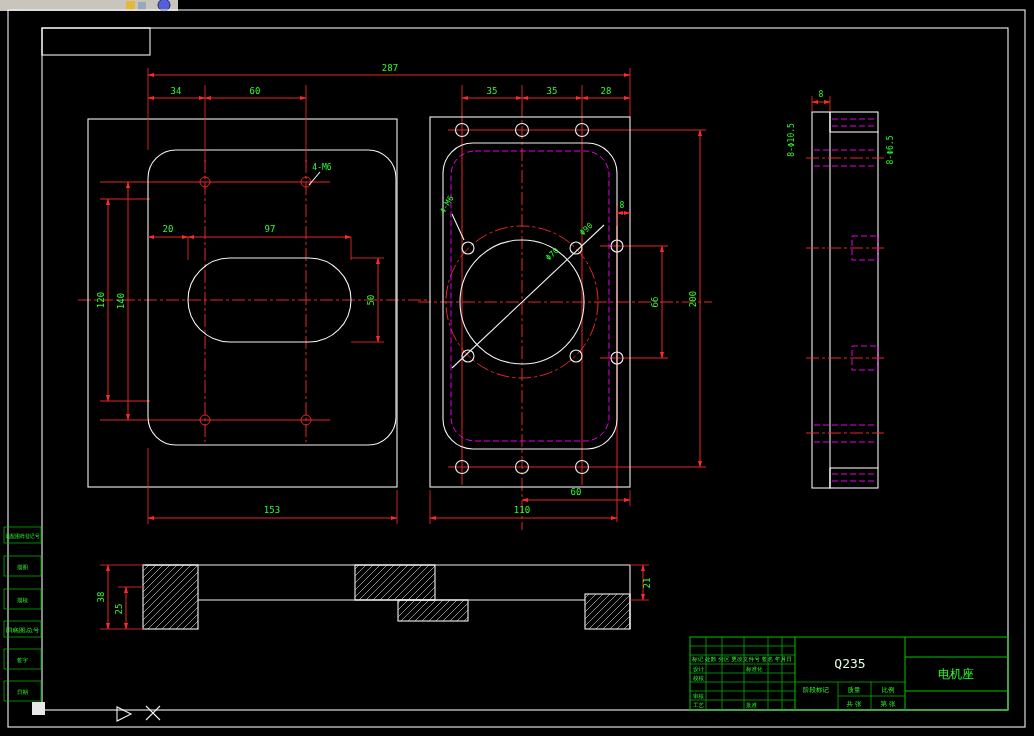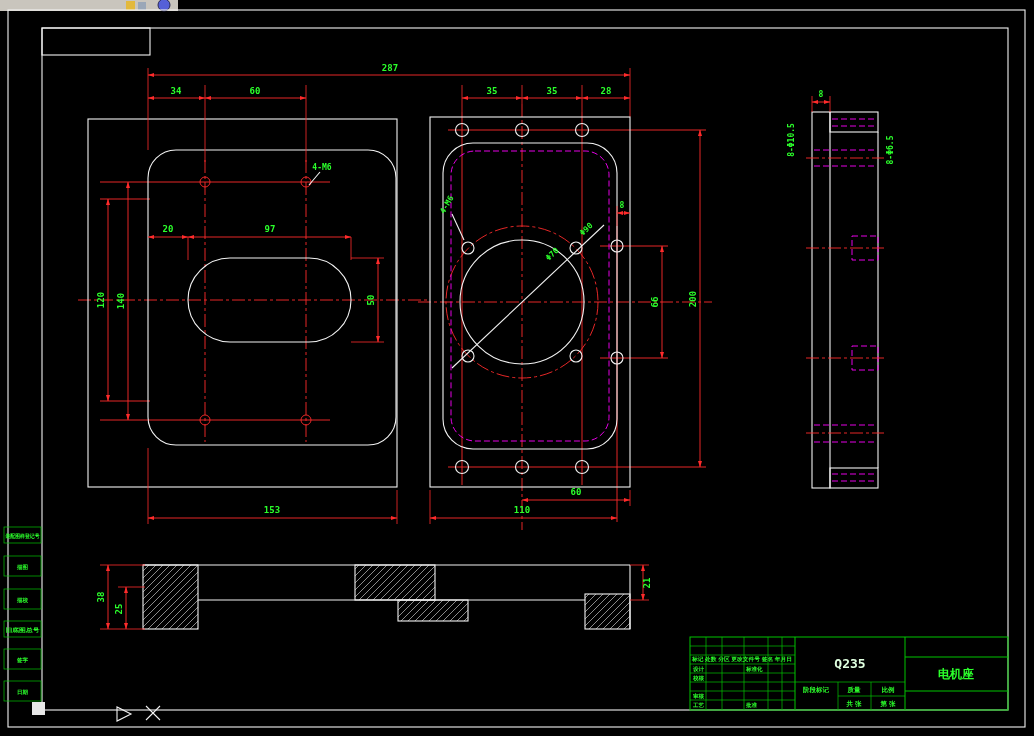--- a/index.html
+++ b/index.html
@@ -1,17 +1,17 @@
 <!DOCTYPE html>
 <html><head>
 <meta charset="utf-8">
 <style>
   html,body{margin:0;padding:0;background:#222;}
   #stage{position:relative;width:1034px;height:736px;background:#000;overflow:hidden;
-         font-family:"Liberation Sans",sans-serif;font-weight:bold;}
+         font-family:"Liberation Sans",sans-serif;}
   svg{position:absolute;left:0;top:0;display:block;}
   .g  {stroke:#f2f2f2;stroke-width:1.1;fill:none;}
   .gs {stroke:#f2f2f2;stroke-width:1.1;}
   .cl {stroke:#ff2b2b;stroke-width:0.9;fill:none;}
   .cld{stroke-dasharray:13 3 3 3;}
   .hid{stroke:#ff00ff;stroke-width:0.9;fill:none;stroke-dasharray:6 3;}
   .dim{stroke:#ff2b2b;stroke-width:0.9;fill:none;}
   .ext{stroke:#ff2b2b;stroke-width:0.8;fill:none;}
   .dt {fill:#2bff2b;font-family:"DejaVu Sans Mono","Liberation Mono",monospace;
        font-size:9px;text-anchor:middle;}

